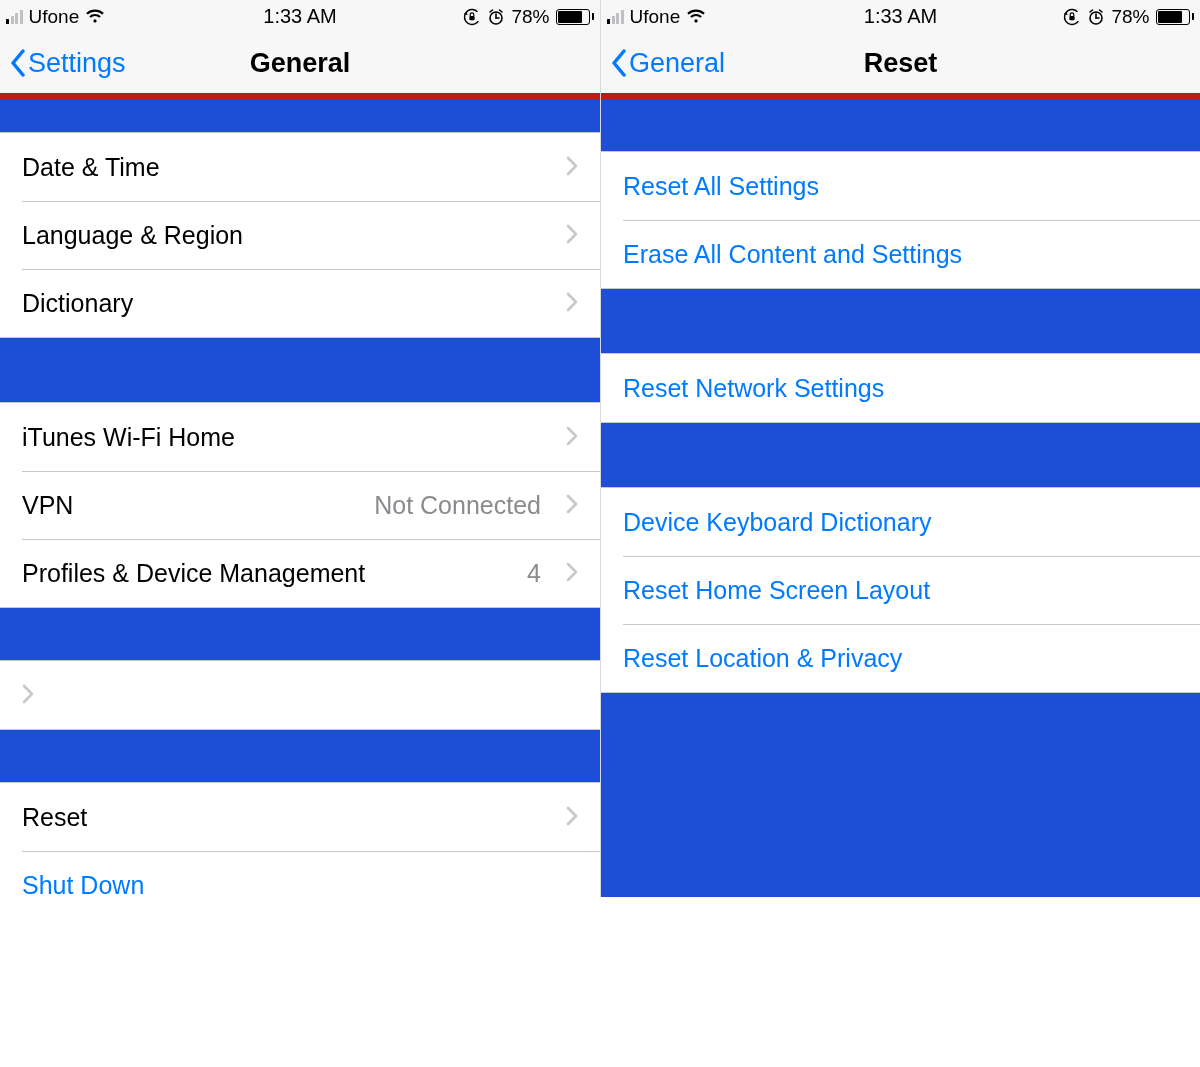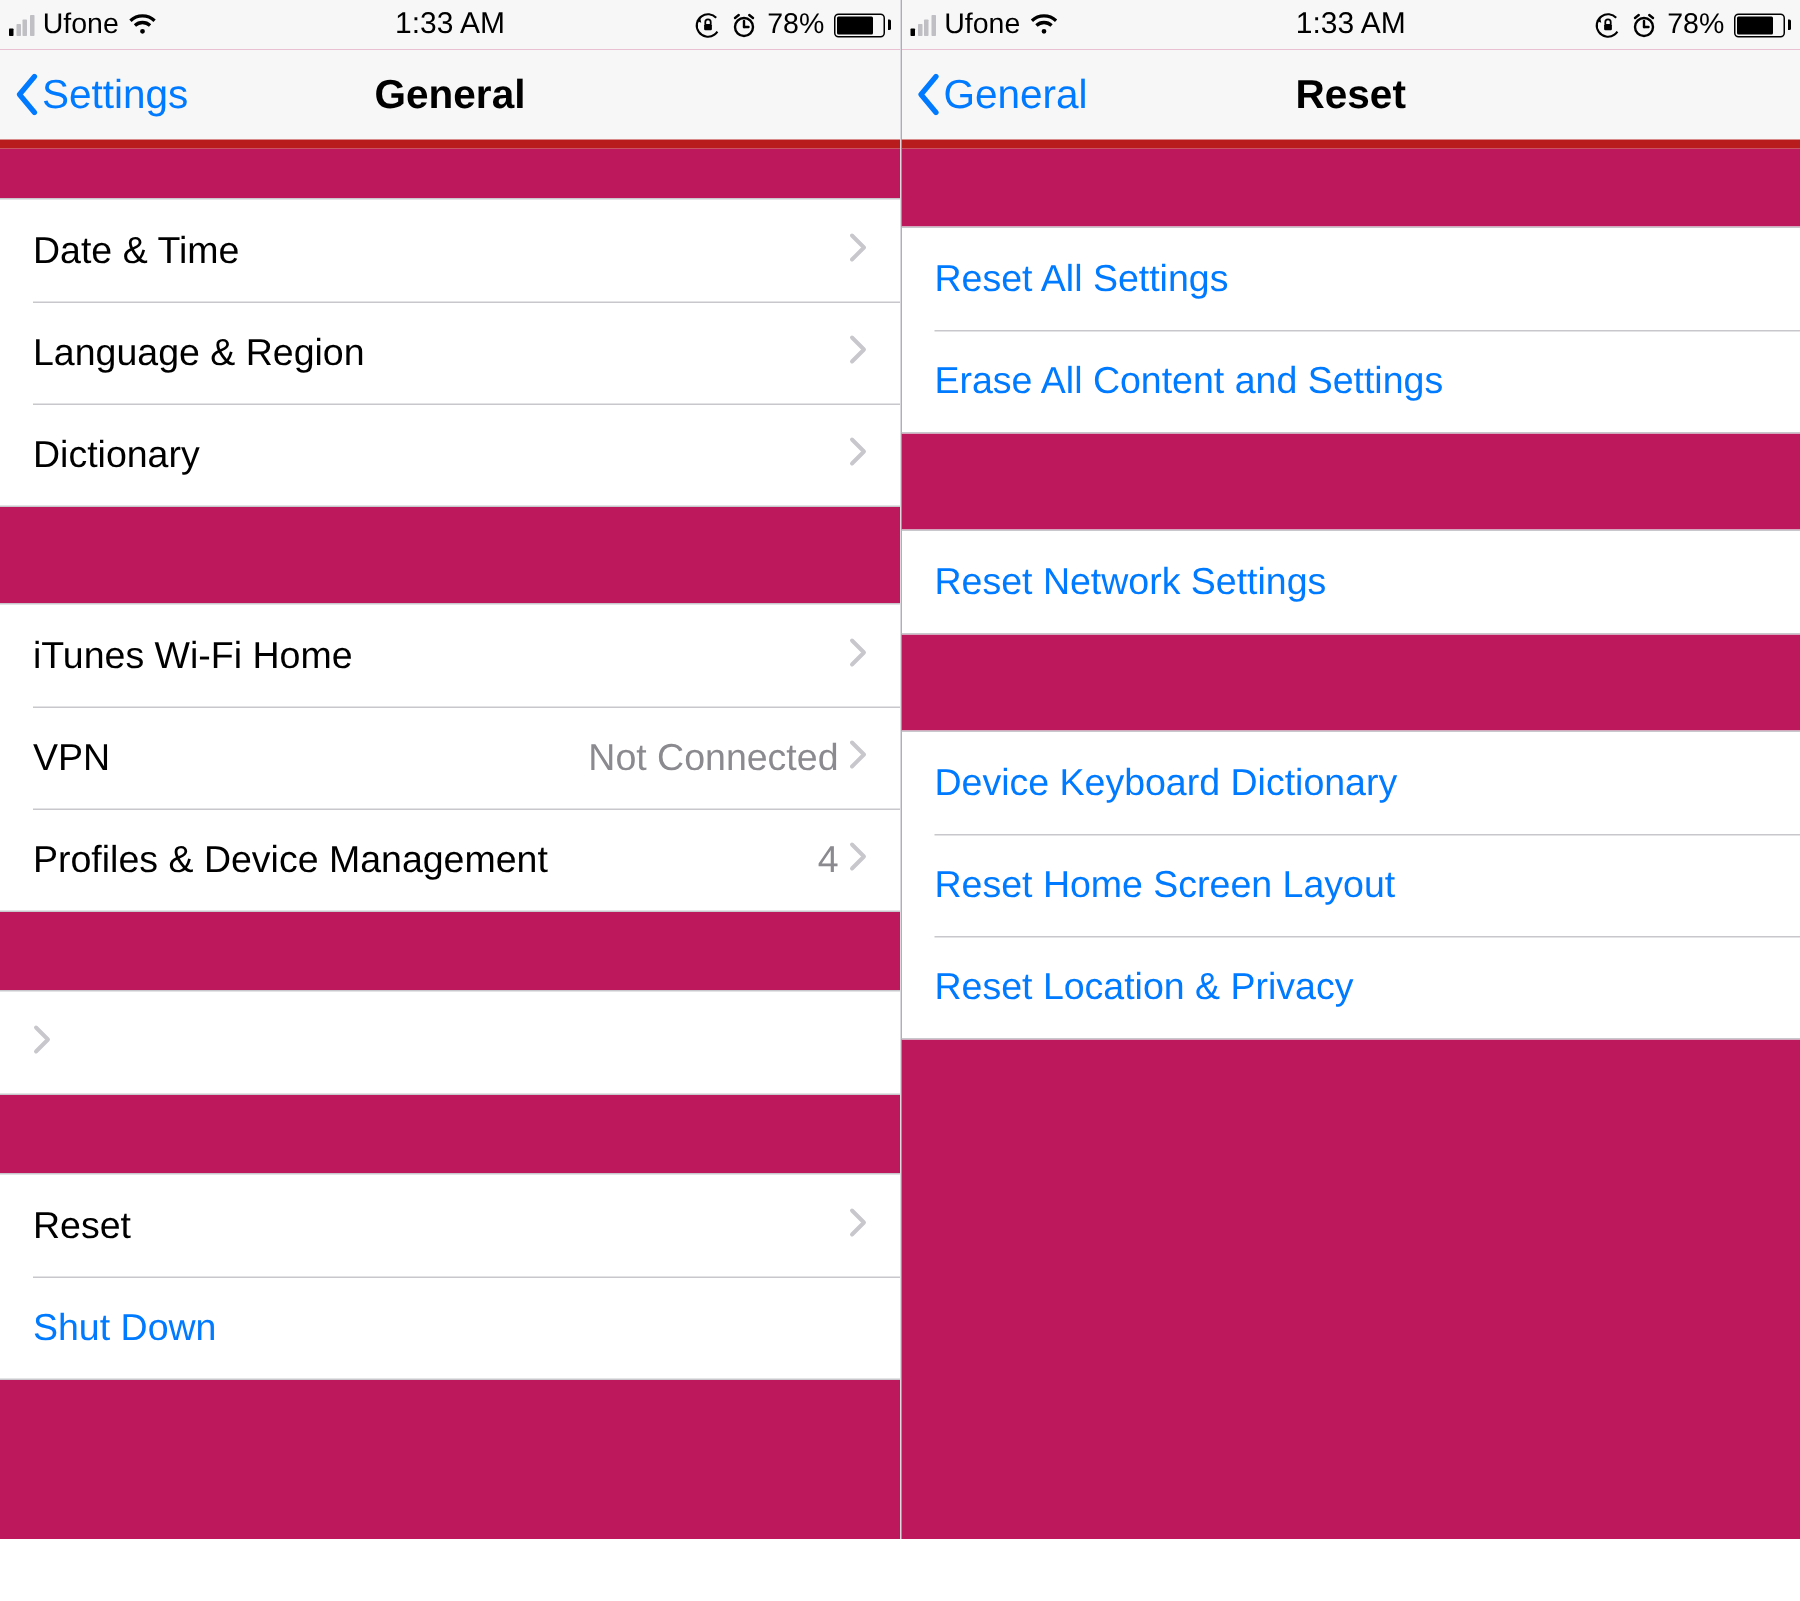--- a/index.html
+++ b/index.html
@@ -1,18 +1,18 @@
 <!DOCTYPE html>
 <html><head>
 <meta charset="utf-8">
 <style>
   * { box-sizing: border-box; margin: 0; padding: 0; }
   html, body { width: 1200px; height: 1067px; background: #fff; font-family: -apple-system, "Helvetica Neue", Helvetica, Arial, sans-serif; }
   .container { display: flex; width: 1200px; height: 1067px; }
-  .screen { width: 600px; height: 1026px; background: #be185d; position: relative; overflow: hidden; }
+  .screen { width: 600px; height: 897px; background: #1d4ed8; position: relative; overflow: hidden; }
   .screen + .screen { border-left: 1px solid #d9d9de; }
 
   
   .status-bar {
     height: 33px;
     display: flex;
     align-items: center;
     justify-content: space-between;
     padding: 0 6px;
     font-size: 19px;
@@ -60,21 +60,21 @@
     position: relative;
   }
   .row + .row::before {
     content: "";
     position: absolute;
     left: 22px; right: 0; top: 0;
     height: 1px;
     background: #c8c7cc;
   }
   .row .label { flex: 1 1 auto; }
-  .row .value { color: #8a8a8f; margin-right: 7px; font-size: 25px; }
+  .row .value { color: #8a8a8f; margin-right: 25px; font-size: 25px; }
   .row .chev { flex: 0 0 auto; }
   .row.blue .label { color: #007aff; }
 
   .chevron-right-svg { width: 12px; height: 20px; }
   .gap-md { height: 52px; }
   .gap-top { height: 33px; }
   .gap-lg { height: 64px; }
 </style>
 </head>
 <body>

